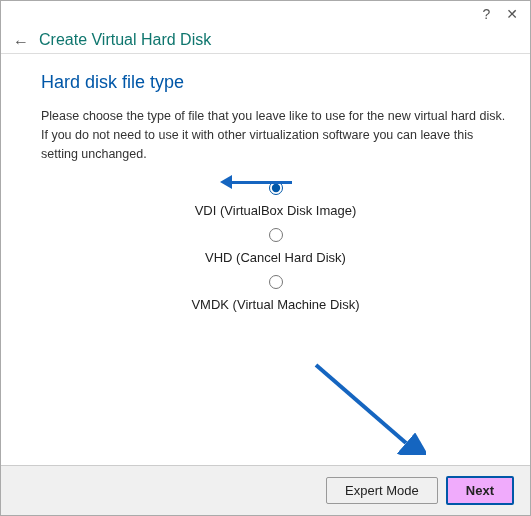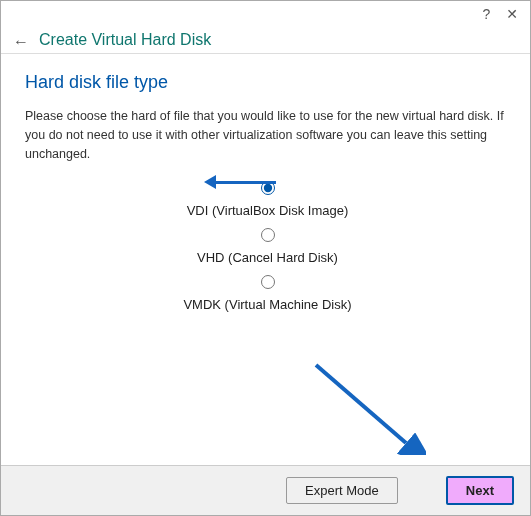--- a/index.html
+++ b/index.html
@@ -58,21 +58,21 @@
       cursor: pointer;
       user-select: none;
     }
     .header-title {
       font-size: 16px;
       color: #0f766e;
       font-weight: normal;
     }
     .content {
       flex: 1;
-      padding: 18px 24px 10px 24px;
+      padding: 18px 24px 10px 40px;
       display: flex;
       flex-direction: column;
     }
     .section-title {
       font-size: 18px;
       color: #0057a8;
       font-weight: normal;
       margin-bottom: 14px;
     }
     .description {
@@ -146,21 +146,20 @@
     }
     .footer-btn {
       padding: 5px 18px;
       font-size: 13px;
       border: 1px solid #999;
       background: #f0f0f0;
       cursor: pointer;
       border-radius: 2px;
       color: #222;
       font-family: 'Segoe UI', Arial, sans-serif;
-      margin-left: 40px;
     }
     .footer-btn.primary {
       background: #f0abfc;
       border: 2px solid #0057a8;
       font-weight: bold;
     }
   </style>
 </head>
 <body>
 
@@ -173,21 +172,21 @@
     </div>
   </div>
 
   <div class="header-row">
     <span class="back-arrow">←</span>
     <span class="header-title">Create Virtual Hard Disk</span>
   </div>
 
   <div class="content">
     <div class="section-title">Hard disk file type</div>
-    <div class="description">Please choose the hard of file that you would like to use for the new virtual hard disk. If you do not need to use it with other virtualization software you can leave this setting unchanged.</div>
+    <div class="description">Please choose the type of file that you leave like to use for the new virtual hard disk. If you do not need to use it with other virtualization software you can leave this setting unchanged.</div>
 
     <div class="radio-group">
 
       <div class="arrow-annotation">
         <div class="arrow-head"></div>
         <div class="arrow-line"></div>
       </div>
 
       <label class="radio-item">
         <input type="radio" name="disktype" checked="" style="">

